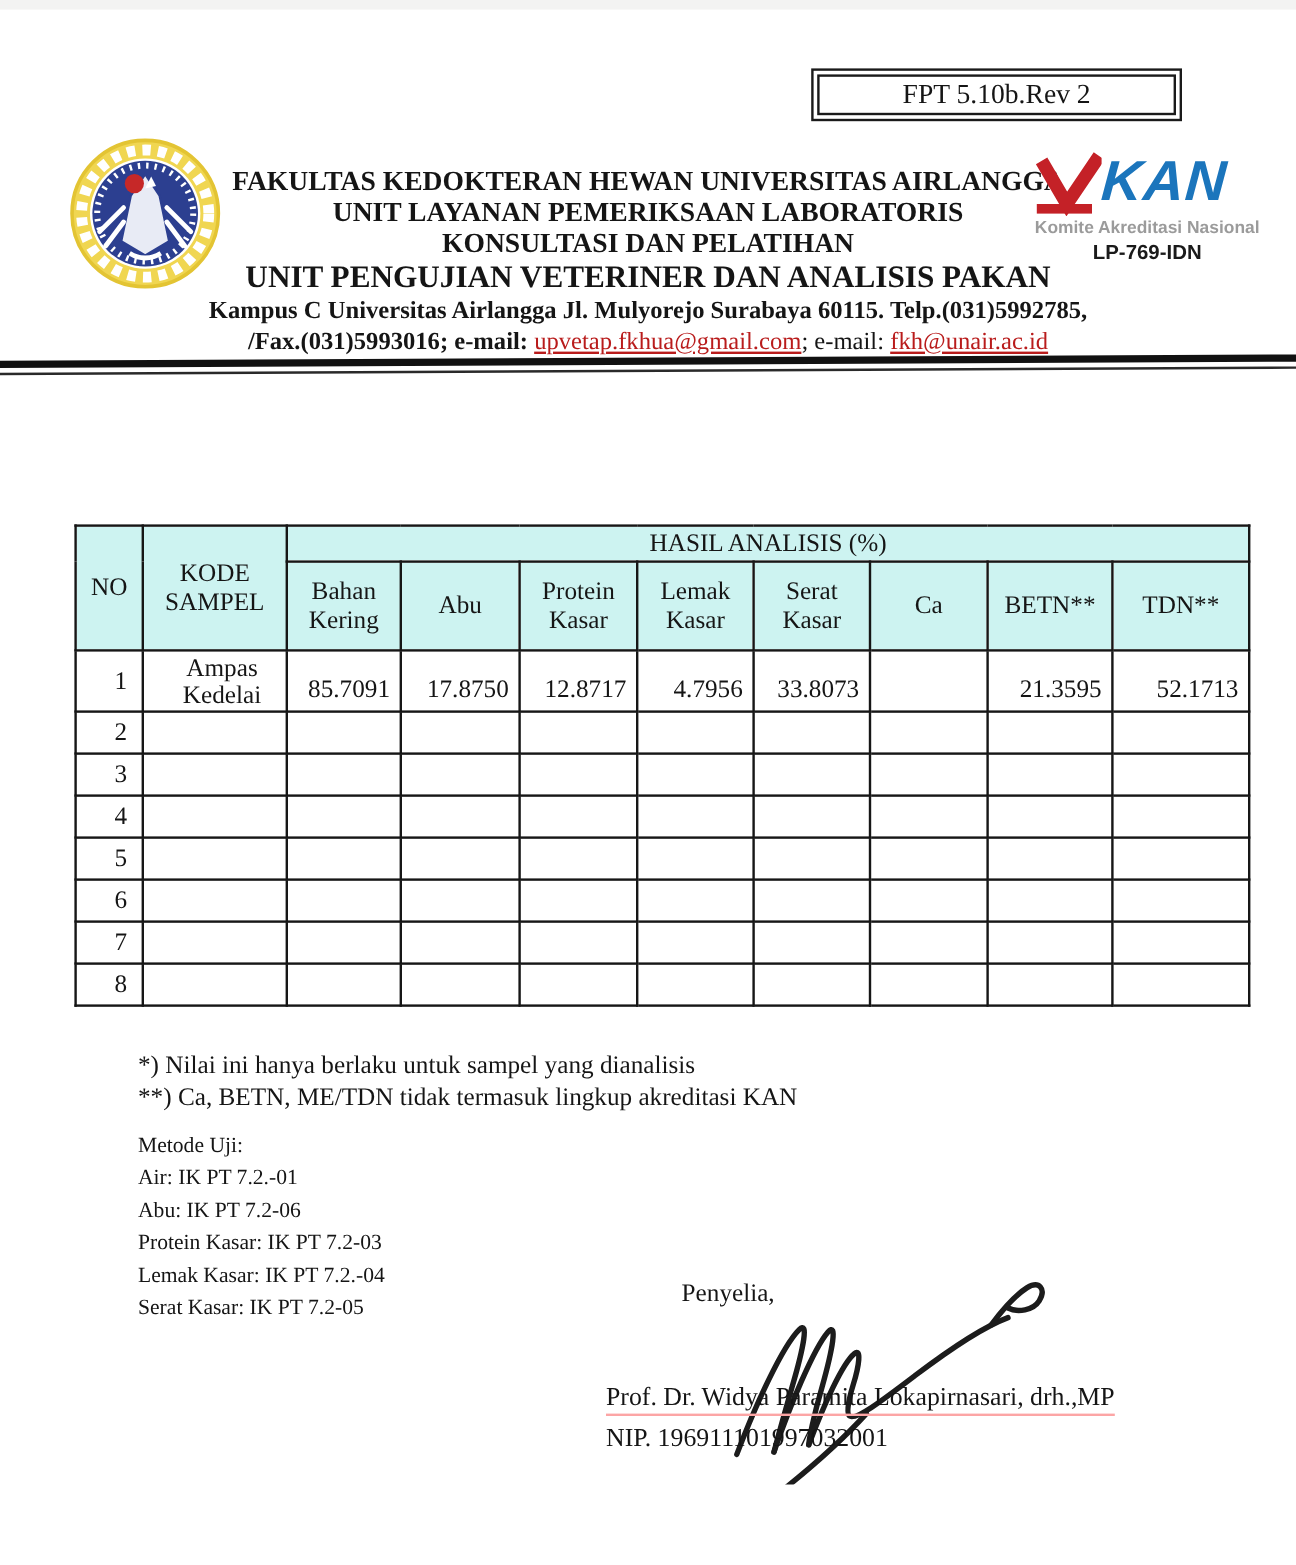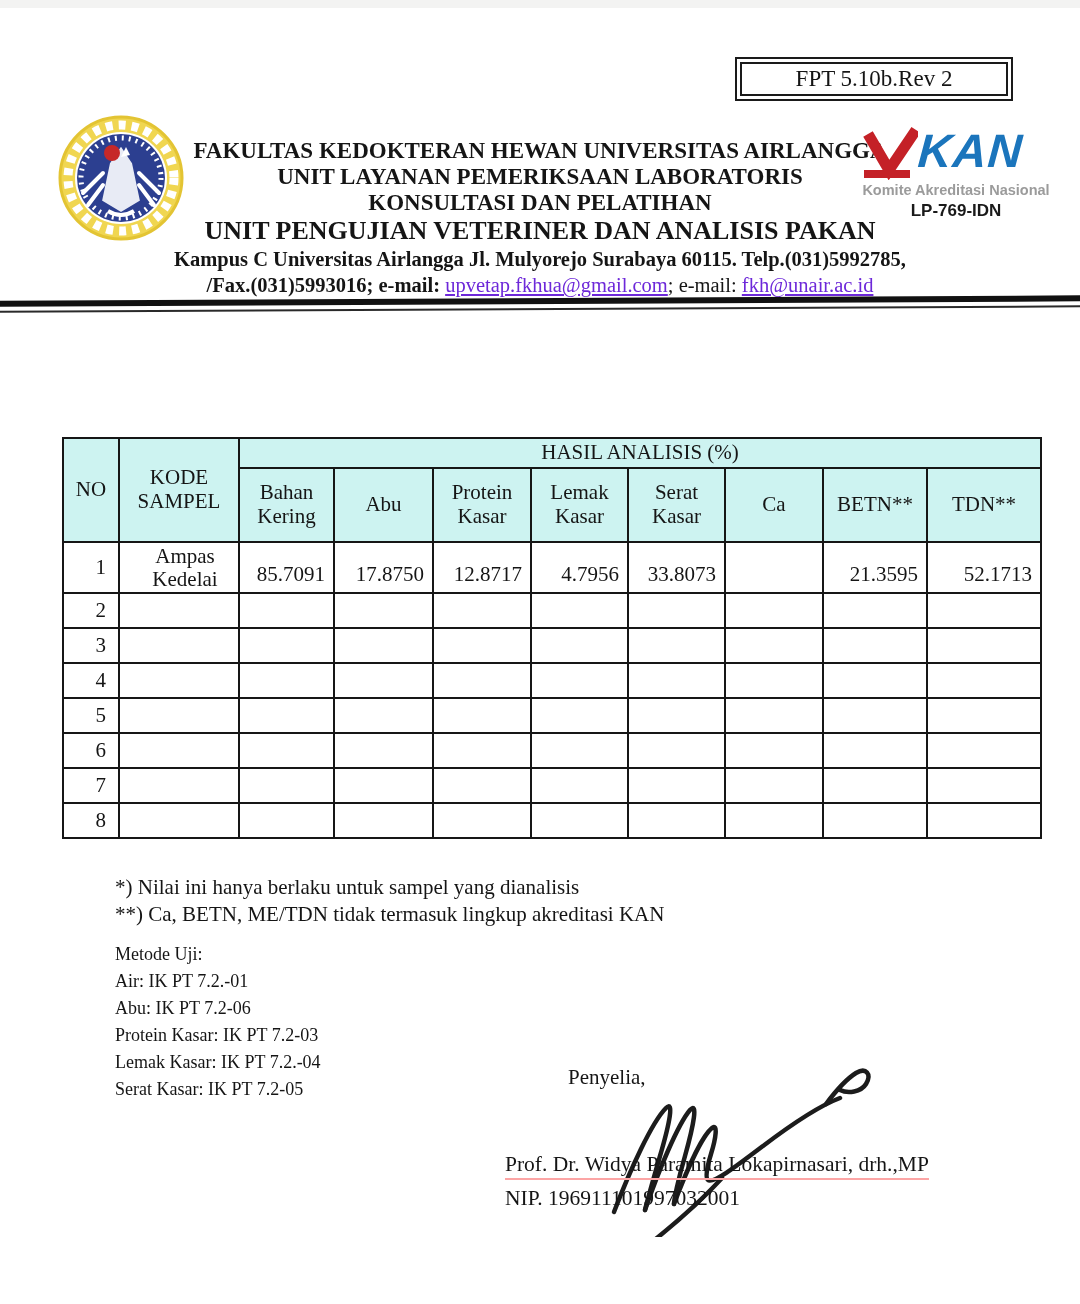--- a/index.html
+++ b/index.html
@@ -6,31 +6,31 @@
   body{
     width:1080px;height:1304px;position:relative;background:#ffffff;
     font-family:"Liberation Serif", serif;color:#151515;overflow:hidden;
   }
   .abs{position:absolute;}
 
   
   .top-strip{left:0;top:0;width:1080px;height:8px;background:#f3f3f2;}
 
   
-  .fpt-box{left:735px;top:57px;width:278px;height:44px;border:2px solid #1a1a1a;padding:3px;box-sizing:border-box;}
+  .fpt-box{left:676px;top:57px;width:309px;height:44px;border:2px solid #1a1a1a;padding:3px;box-sizing:border-box;}
   .fpt-inner{width:100%;height:100%;border:2px solid #1a1a1a;box-sizing:border-box;
     display:flex;align-items:center;justify-content:center;font-size:23px;}
 
   
   .org-block{left:70px;top:138px;width:940px;text-align:center;line-height:26px;}
   .org-line{font-weight:bold;font-size:23px;}
   .org-line-4{font-weight:bold;font-size:26px;line-height:30px;}
   .addr-line{font-size:20.5px;line-height:26px;}
   .addr-bold{font-weight:bold;}
-  .email-link{color:#6d28d9;}
+  .email-link{color:#b91c1c;}
 
   
   .unair-logo{left:58px;top:113px;width:126px;height:130px;}
 
   
   .kan-logo{left:862px;top:126px;width:188px;height:100px;}
   .kan-top{display:flex;align-items:flex-start;}
   .kan-check{width:56px;height:54px;flex:0 0 auto;}
   .kan-word{font-family:"Liberation Sans", sans-serif;font-weight:bold;font-style:italic;
     font-size:47px;color:#1b75bc;letter-spacing:1px;line-height:50px;transform:skewX(-4deg);}

